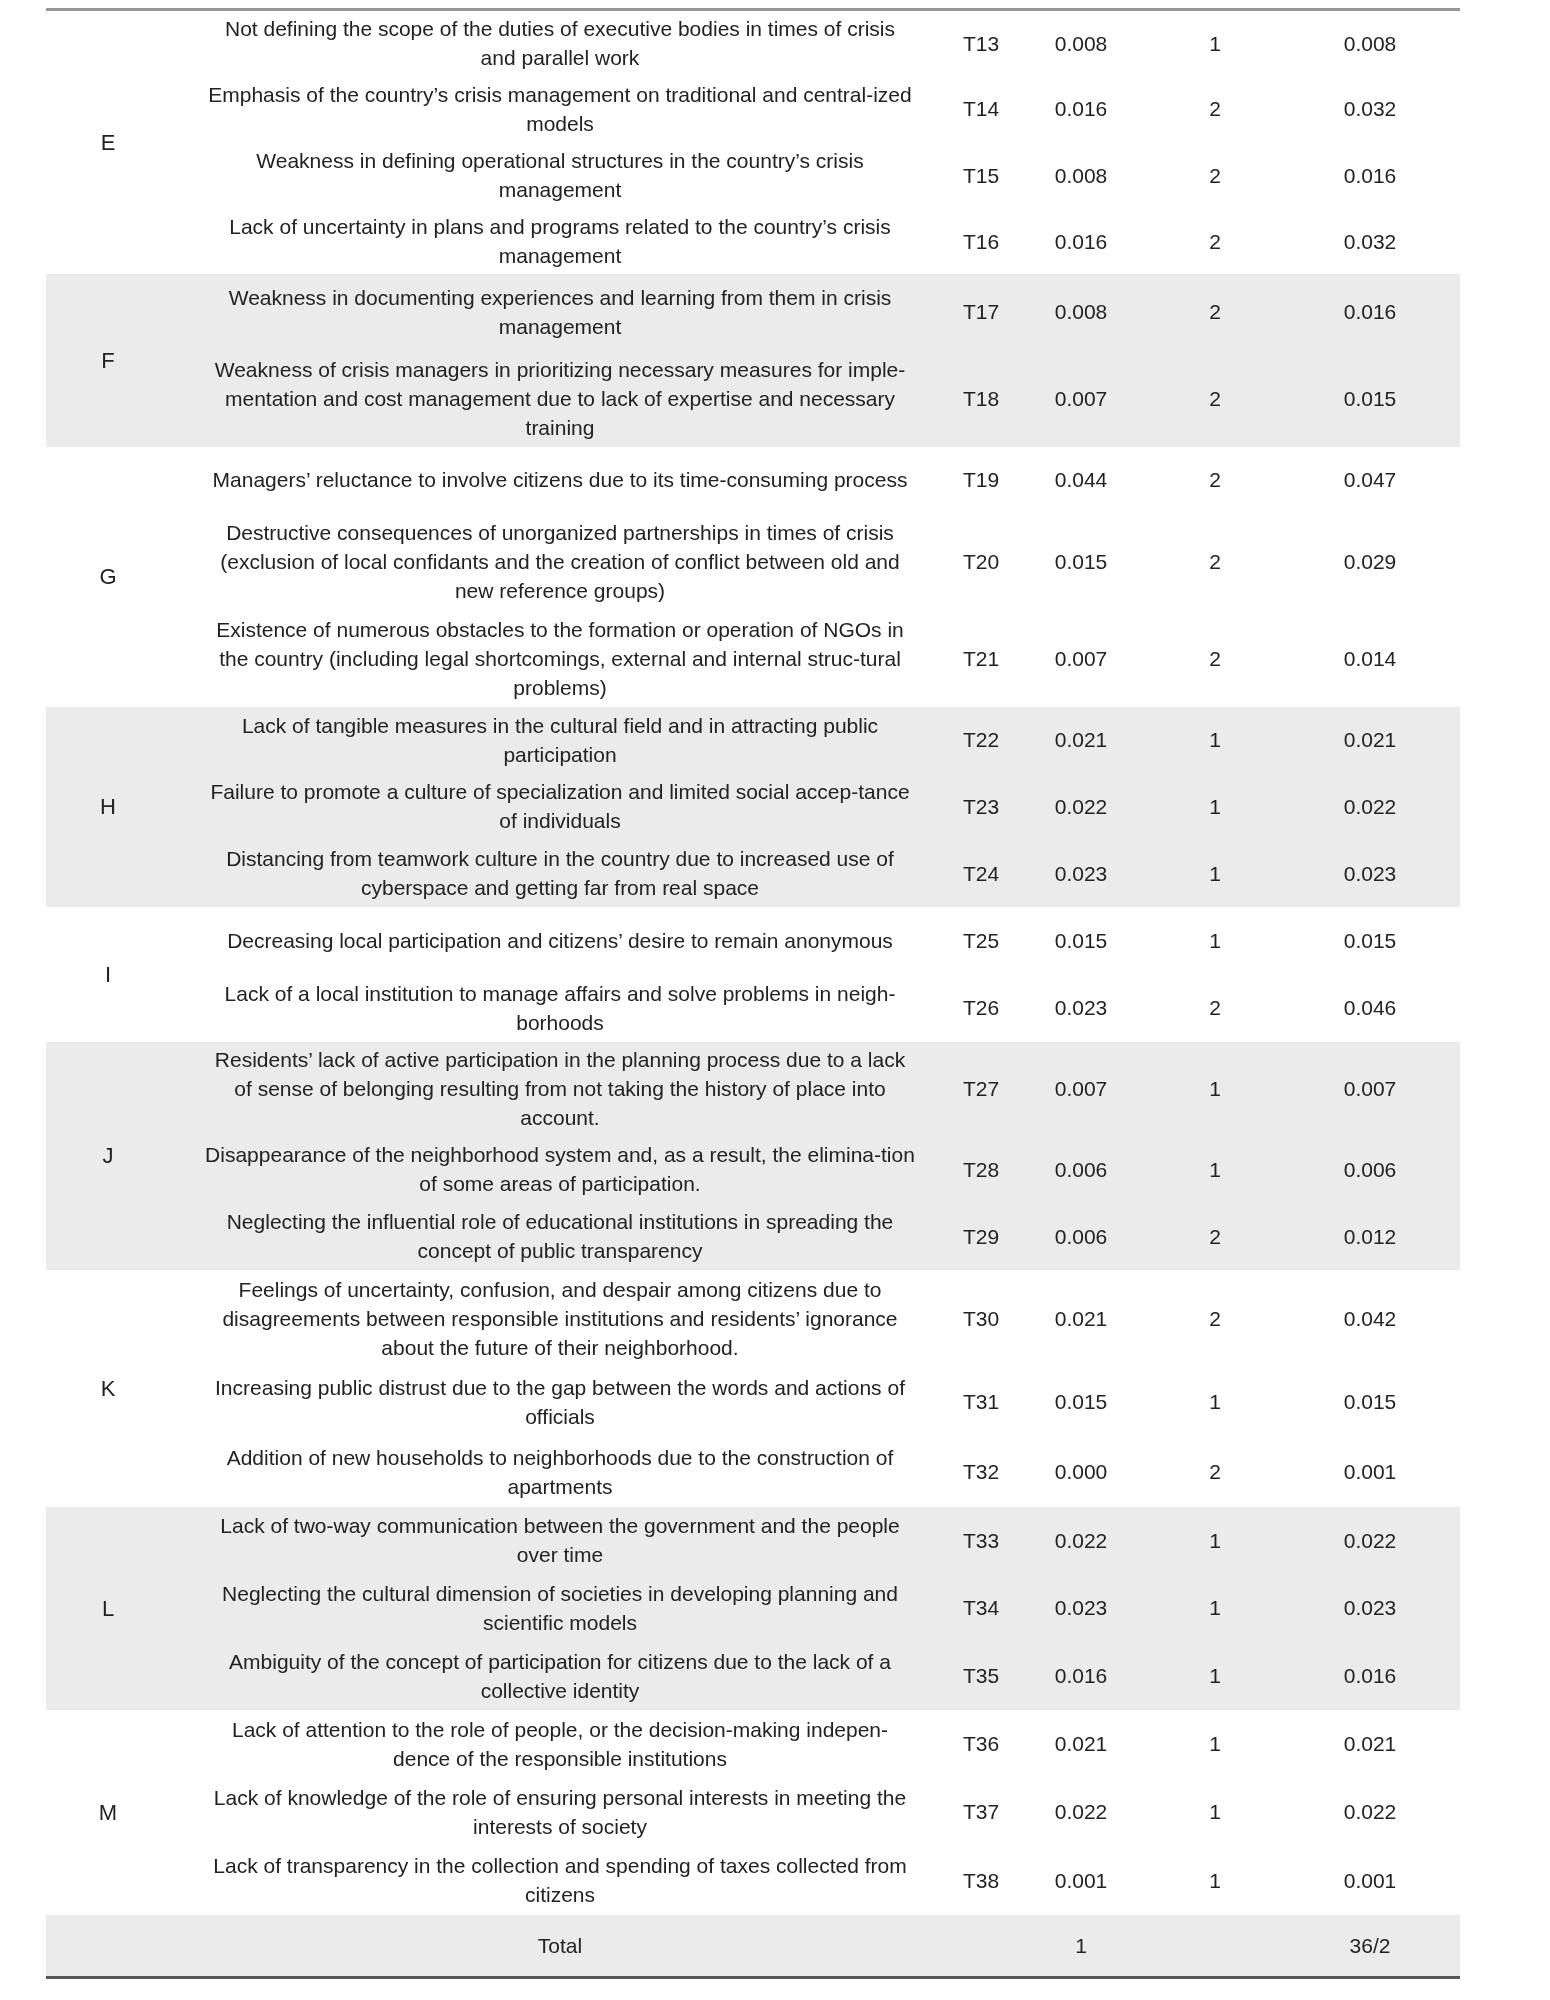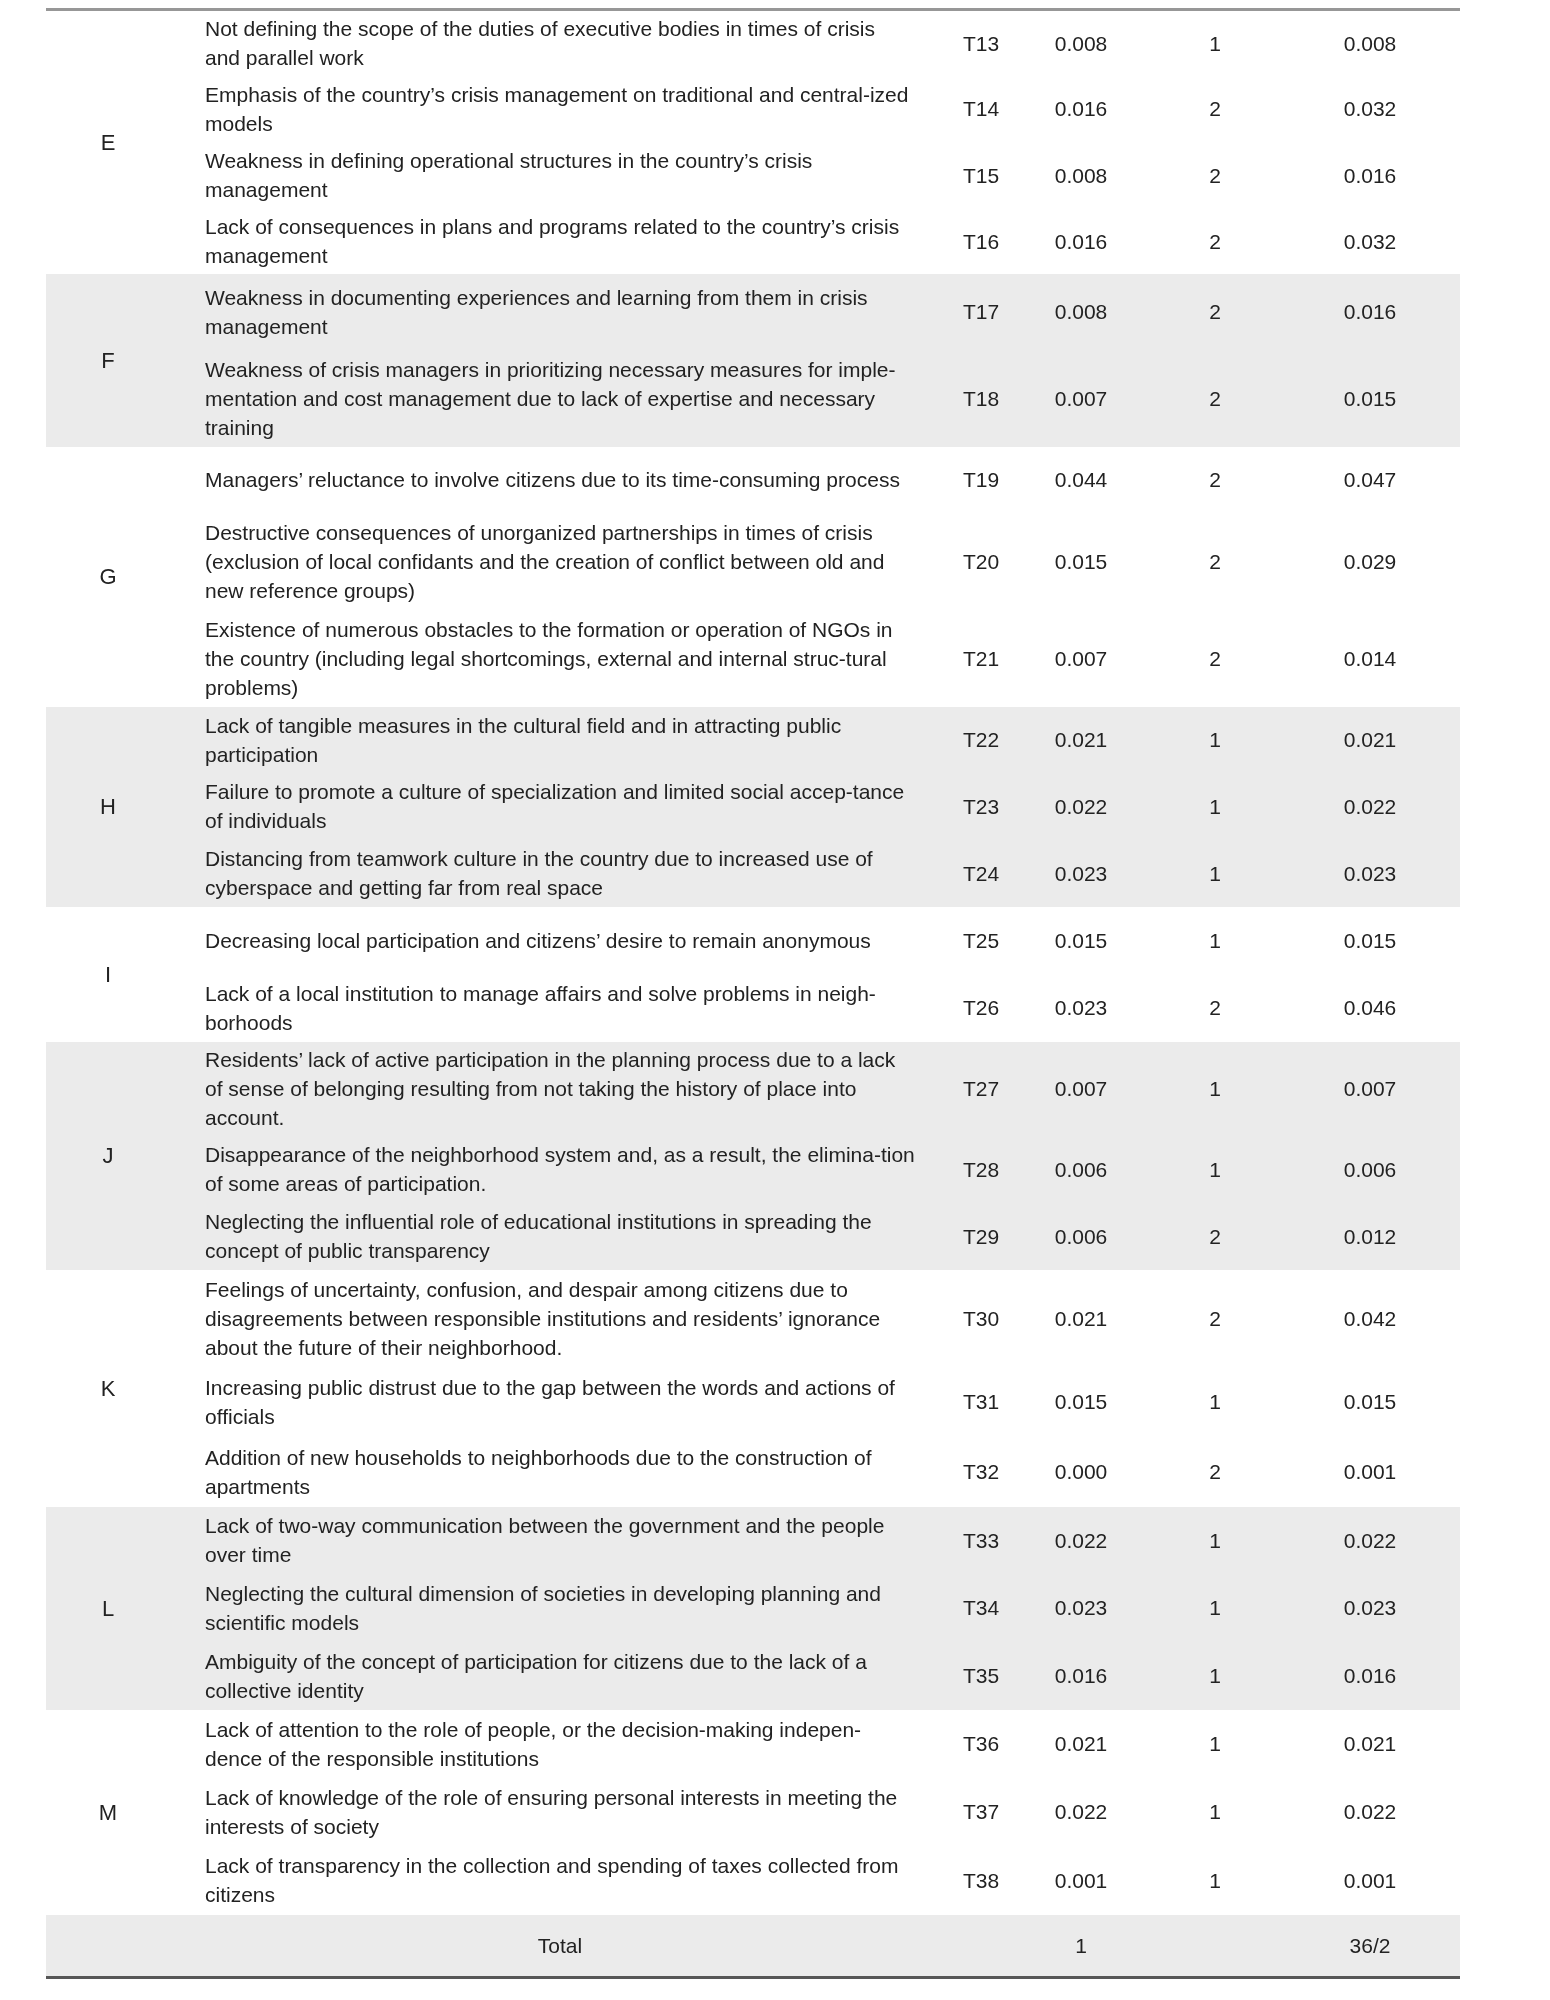--- a/index.html
+++ b/index.html
@@ -11,21 +11,21 @@
     border-top:3px solid var(--ruleTop,#979797);
     border-bottom:3px solid var(--ruleBottom,#565656);}
   td{font-size:21px;line-height:29px;vertical-align:middle;text-align:center;
      padding:2px 0;overflow:hidden;}
   col.c-letter{width:124px;}
   col.c-desc{width:780px;}
   col.c-code{width:62px;}
   col.c-w{width:138px;}
   col.c-n{width:130px;}
   col.c-s{width:180px;}
-  td.desc .dt{max-width:710px;margin:0 auto;text-align:left;}
+  td.desc .dt{max-width:710px;margin:0 auto;text-align:center;}
   tr.shaded td{background:var(--band,#ebebeb);}
   td.letter{font-size:22px;}
   tr.total-row td{font-size:21px;text-align:center;}
 </style>
 </head>
 <body>
 
 <div class="page">
 <table class="threats">
   <colgroup>
@@ -61,21 +61,21 @@
       <td class="desc">
             <div class="dt">Weakness in defining operational structures in the country’s crisis management</div>
           </td>
       <td>T15</td>
       <td>0.008</td>
       <td>2</td>
       <td>0.016</td>
     </tr>
     <tr style="height:65px">
       <td class="desc">
-            <div class="dt">Lack of consequences in plans and programs related to the country’s crisis management</div>
+            <div class="dt">Lack of uncertainty in plans and programs related to the country’s crisis management</div>
           </td>
       <td>T16</td>
       <td>0.016</td>
       <td>2</td>
       <td>0.032</td>
     </tr>
 
     <tr class="shaded" style="height:76px">
       <td class="letter" rowspan="2">F</td>
       <td class="desc">

